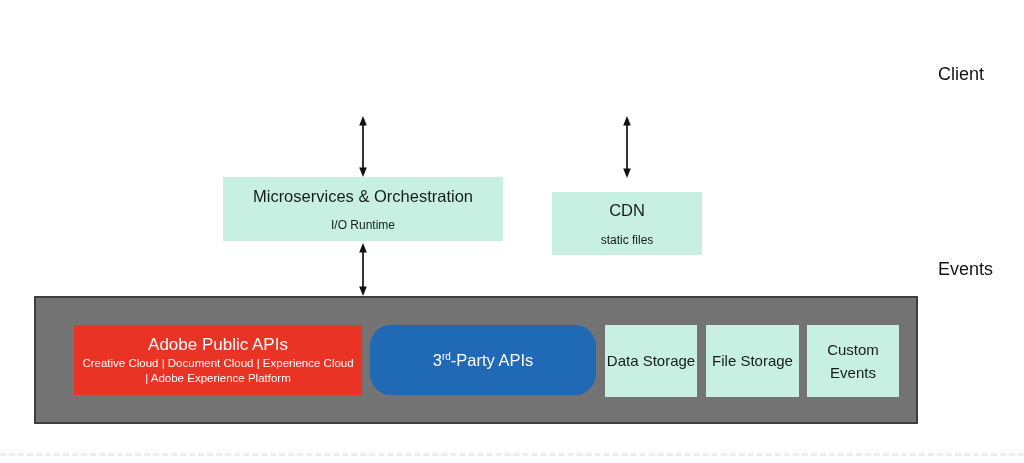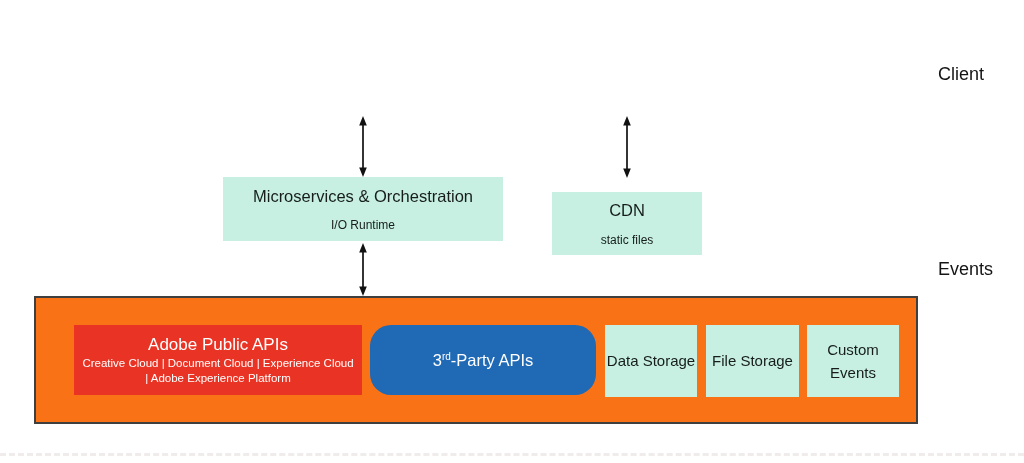--- a/index.html
+++ b/index.html
@@ -45,21 +45,21 @@
     white-space:nowrap;
   }
   .client-label  { left:938px; top:64px; }
   .backend-label { left:938px; top:259px; }
   
   .varrow { position:absolute; }
   
   .backend-container {
     position:absolute;
     left:34px; top:296px; width:884px; height:128px;
-    background:#f97316;
+    background:#737373;
     border:2px solid #3f3f3f;
   }
   .red-box {
     left:38px; top:27px; width:288px; height:70px;
     background:#E93425;
     color:#ffffff;
   }
   .red-box .box-title { font-size:17px; }
   .red-box .box-sub   { font-size:11.5px; line-height:1.3; margin-top:0; padding:0 6px; }
   .blue-box {

